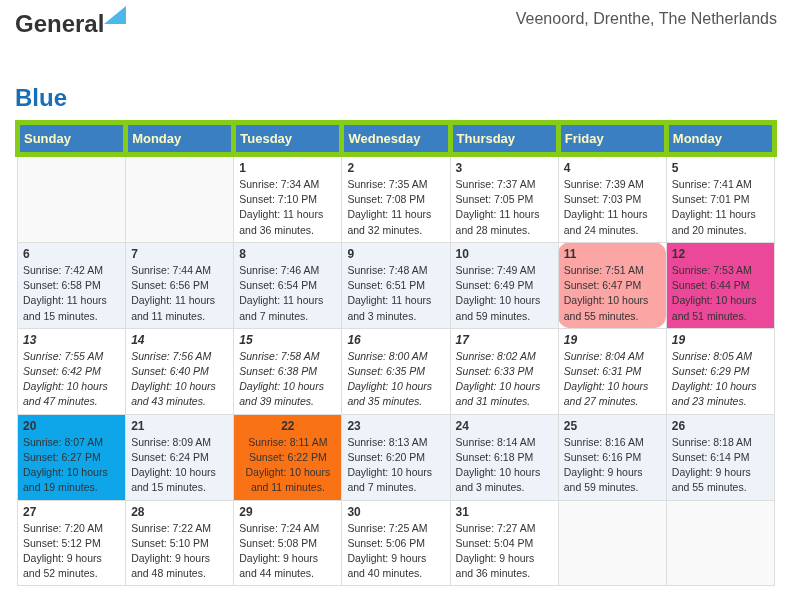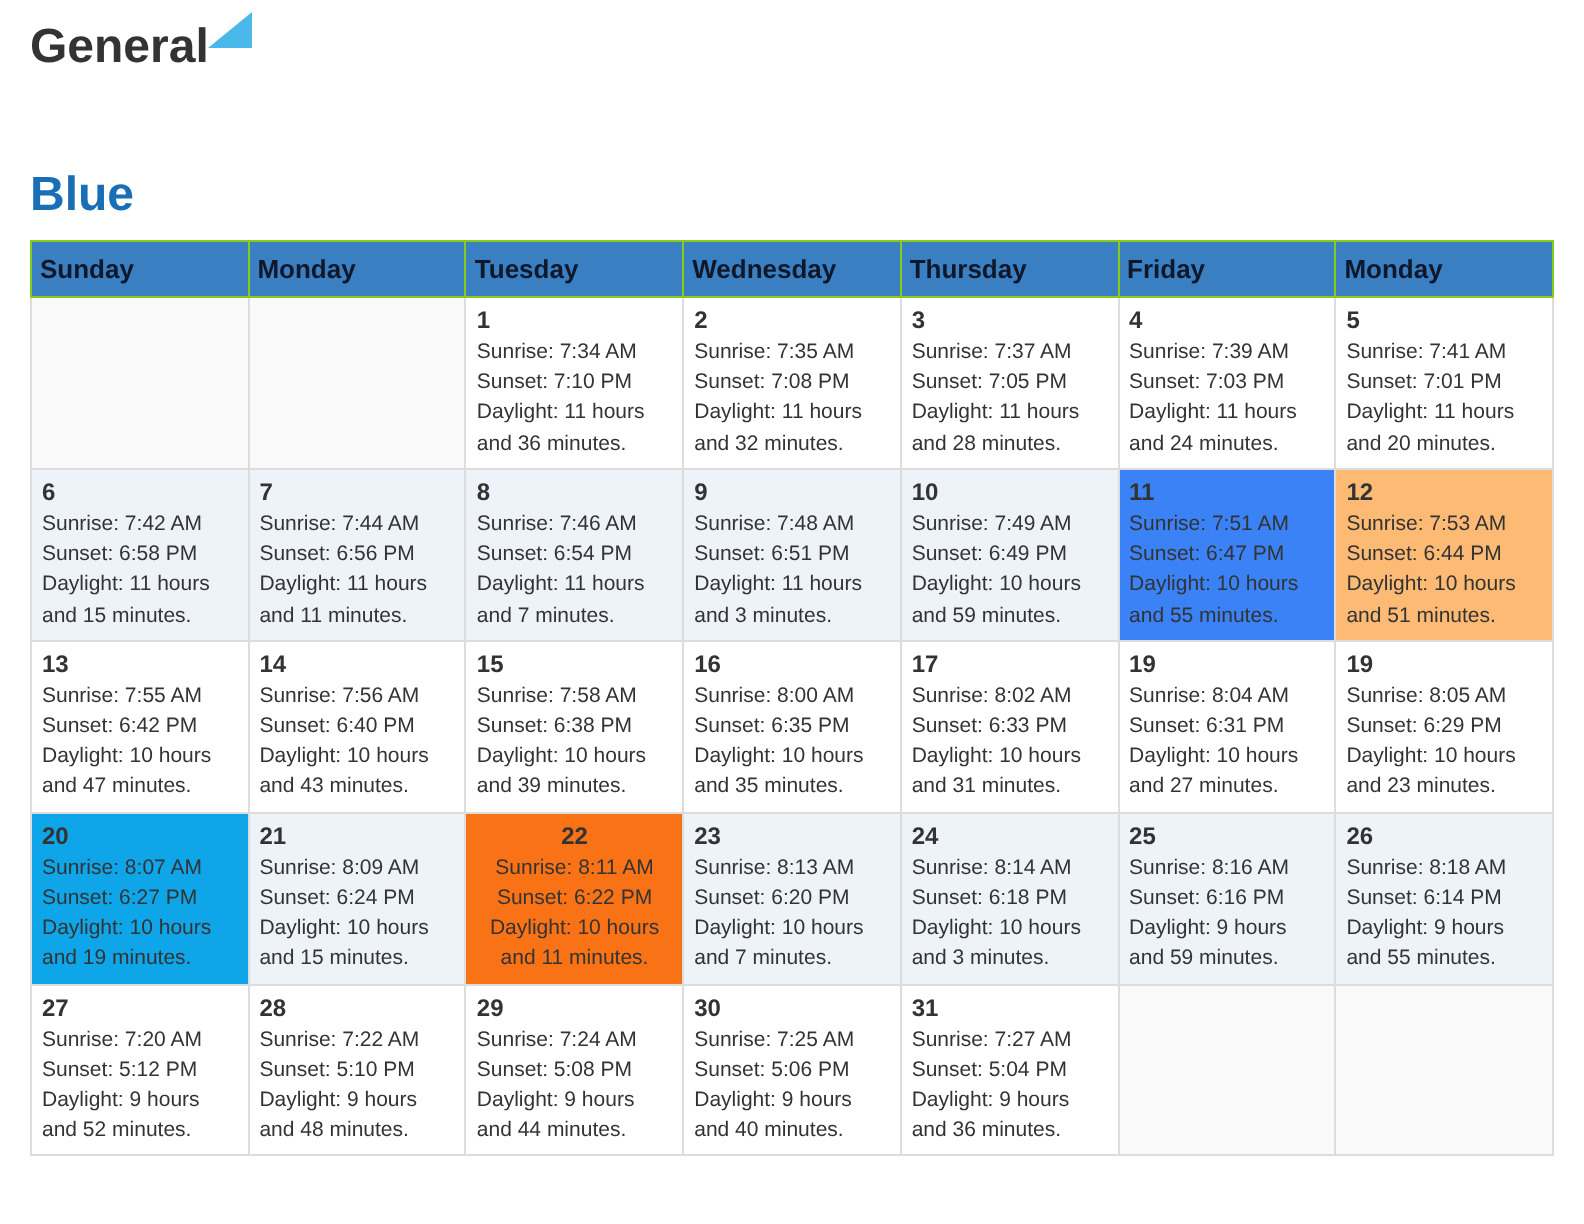--- a/index.html
+++ b/index.html
@@ -40,26 +40,26 @@
       font-weight: normal;
       color: #555;
     }
     .calendar {
       width: 100%;
       border-collapse: collapse;
       border: 1px solid #ccc;
     }
     .calendar th {
       background-color: #3a7fc1;
-      color: #0f172a;
+      color: #fef9c3;
       font-size: 13px;
       font-weight: bold;
       padding: 6px 4px;
       text-align: left;
-      border: 1px solid #84cc16;
+      border: 5px solid #84cc16;
     }
     .calendar td {
       vertical-align: top;
       padding: 4px 5px;
       border: 1px solid #ddd;
       width: calc(100% / 7);
       min-height: 80px;
       font-size: 11px;
       color: #333;
       background: #fff;
@@ -97,20 +97,21 @@
           <svg width="22" height="18" style="position:absolute; top:-4px; right:-22px;">
             <polygon points="0,18 22,0 22,18" fill="#4ab8e8"></polygon>
           </svg>
         </div>
       </div>
       <div style="margin-top:2px;">
         <span style="font-size:24px; font-weight:bold; color:#1a6eb5;">Blue</span>
       </div>
     </div>
     <div class="title-block">
+      <h2>Veenoord, Drenthe, The Netherlands</h2>
     </div>
   </div>
 
   <table class="calendar">
     <thead>
       <tr>
         <th>Sunday</th>
         <th>Monday</th>
         <th>Tuesday</th>
         <th>Wednesday</th>
@@ -158,30 +159,30 @@
             <div class="day-info">Sunrise: 7:46 AM<br>Sunset: 6:54 PM<br>Daylight: 11 hours and 7 minutes.</div>
           </td>
           <td style="background: rgb(238, 243, 250);">
             <span class="day-number">9</span>
             <div class="day-info">Sunrise: 7:48 AM<br>Sunset: 6:51 PM<br>Daylight: 11 hours and 3 minutes.</div>
           </td>
           <td style="background: rgb(238, 243, 250);">
             <span class="day-number">10</span>
             <div class="day-info">Sunrise: 7:49 AM<br>Sunset: 6:49 PM<br>Daylight: 10 hours and 59 minutes.</div>
           </td>
-          <td style="background: #3b82f6;">
+          <td style="background: #fca5a5; border-radius: 12px;">
             <span class="day-number">11</span>
             <div class="day-info">Sunrise: 7:51 AM<br>Sunset: 6:47 PM<br>Daylight: 10 hours and 55 minutes.</div>
           </td>
-          <td style="background: #fdba74;">
+          <td style="background: #ec4899;">
             <span class="day-number">12</span>
             <div class="day-info">Sunrise: 7:53 AM<br>Sunset: 6:44 PM<br>Daylight: 10 hours and 51 minutes.</div>
           </td>
         </tr>
-        <tr style="background: #f0abfc;">
+        <tr style="background: #f0abfc; font-style: italic;">
           <td>
             <span class="day-number">13</span>
             <div class="day-info">Sunrise: 7:55 AM<br>Sunset: 6:42 PM<br>Daylight: 10 hours and 47 minutes.</div>
           </td>
           <td>
             <span class="day-number">14</span>
             <div class="day-info">Sunrise: 7:56 AM<br>Sunset: 6:40 PM<br>Daylight: 10 hours and 43 minutes.</div>
           </td>
           <td>
             <span class="day-number">15</span>

